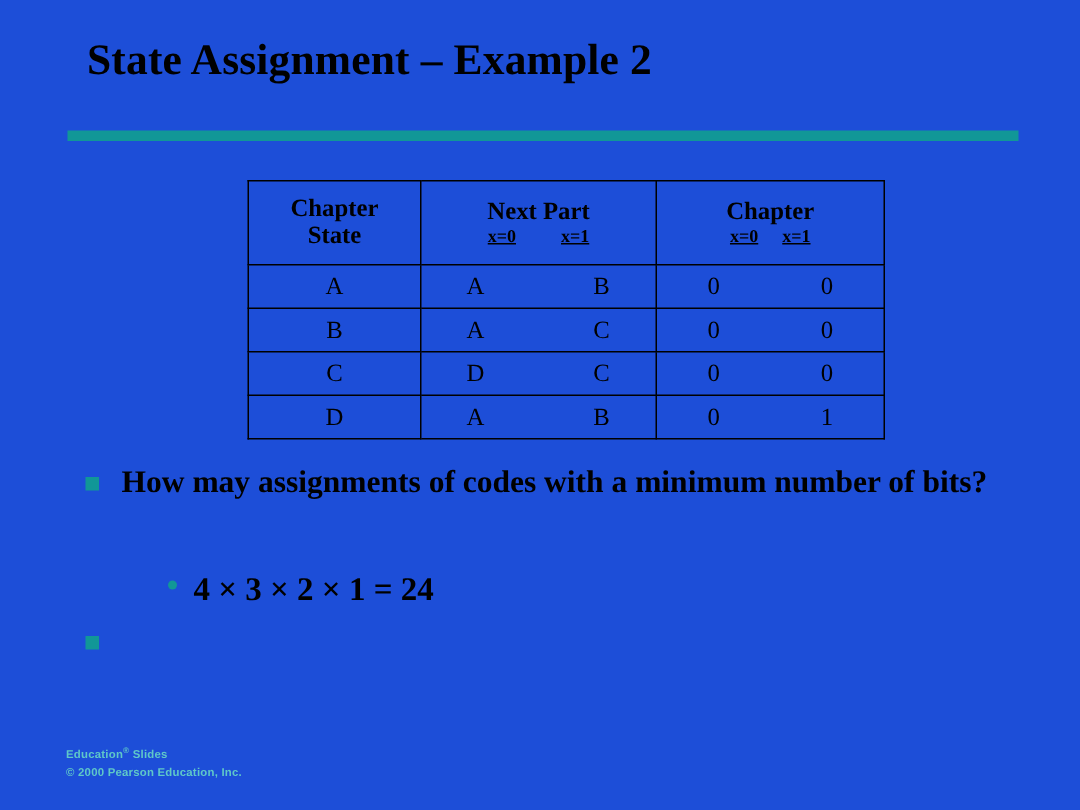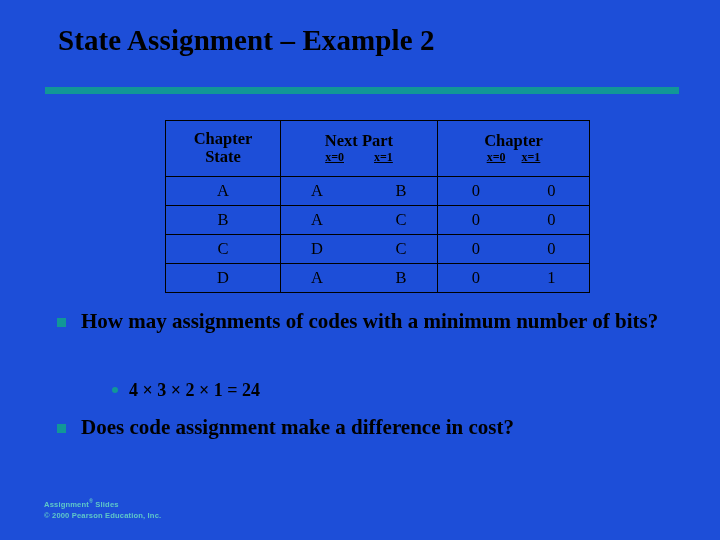--- a/index.html
+++ b/index.html
@@ -126,21 +126,21 @@
     height: 9px;
     background: #119797;
     margin-top: 10px;
     margin-right: 15px;
   }
 
   .bullet-l2 {
     position: absolute;
     display: flex;
     align-items: flex-start;
-    font-size: 18px;
+    font-size: 22px;
     font-weight: bold;
     color: #000000;
     line-height: 1.25;
   }
 
   .bullet-l2 .dot {
     flex: 0 0 auto;
     width: 6px;
     height: 6px;
     border-radius: 50%;
@@ -284,22 +284,21 @@
     <span>How may assignments of codes with a minimum number of bits?</span>
   </div>
 
   <div class="bullet-l2" id="bullet-1-sub">
     <span class="dot"></span>
     <span>4 × 3 × 2 × 1 = 24</span>
   </div>
 
   <div class="bullet-l1" id="bullet-2">
     <span class="sq"></span>
-    <span>Does code assignment make a difference in cost?</span>
   </div>
 
   <div id="footer-logo">
-    <div><span>Assignment</span><sup>®</sup><span> Slides</span></div>
+    <div><span>Education</span><sup>®</sup><span> Slides</span></div>
     <div>© 2000 Pearson Education, Inc.</div>
   </div>
 
 
 </div>
 
 </body></html>

